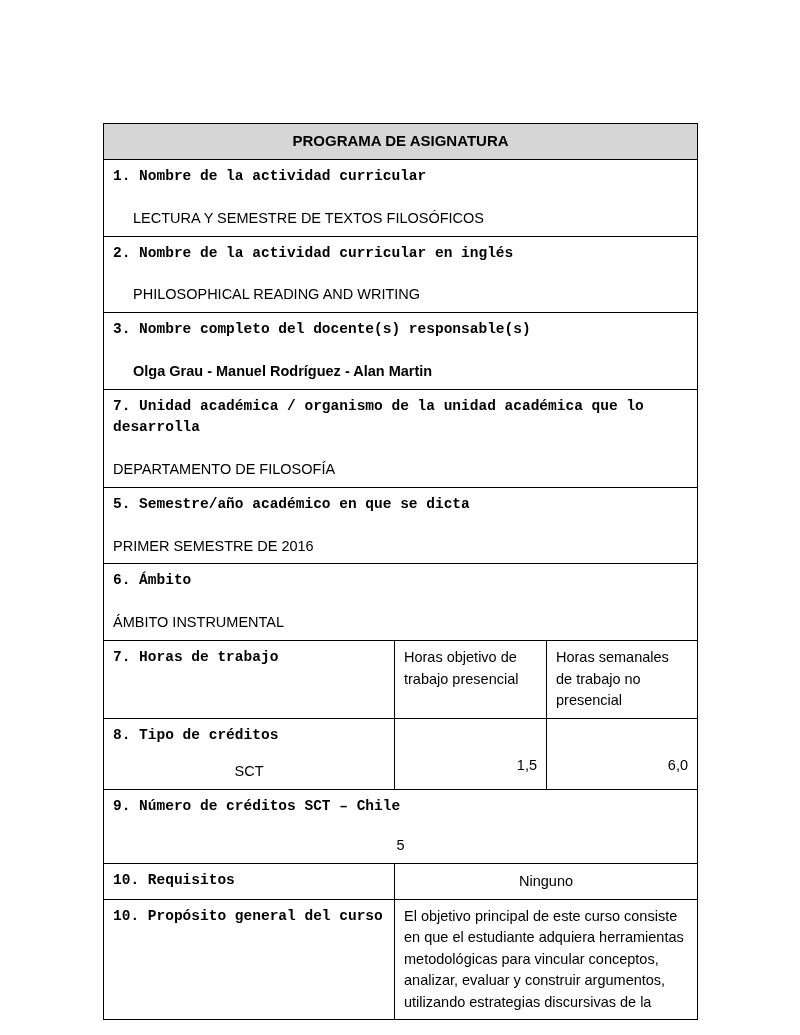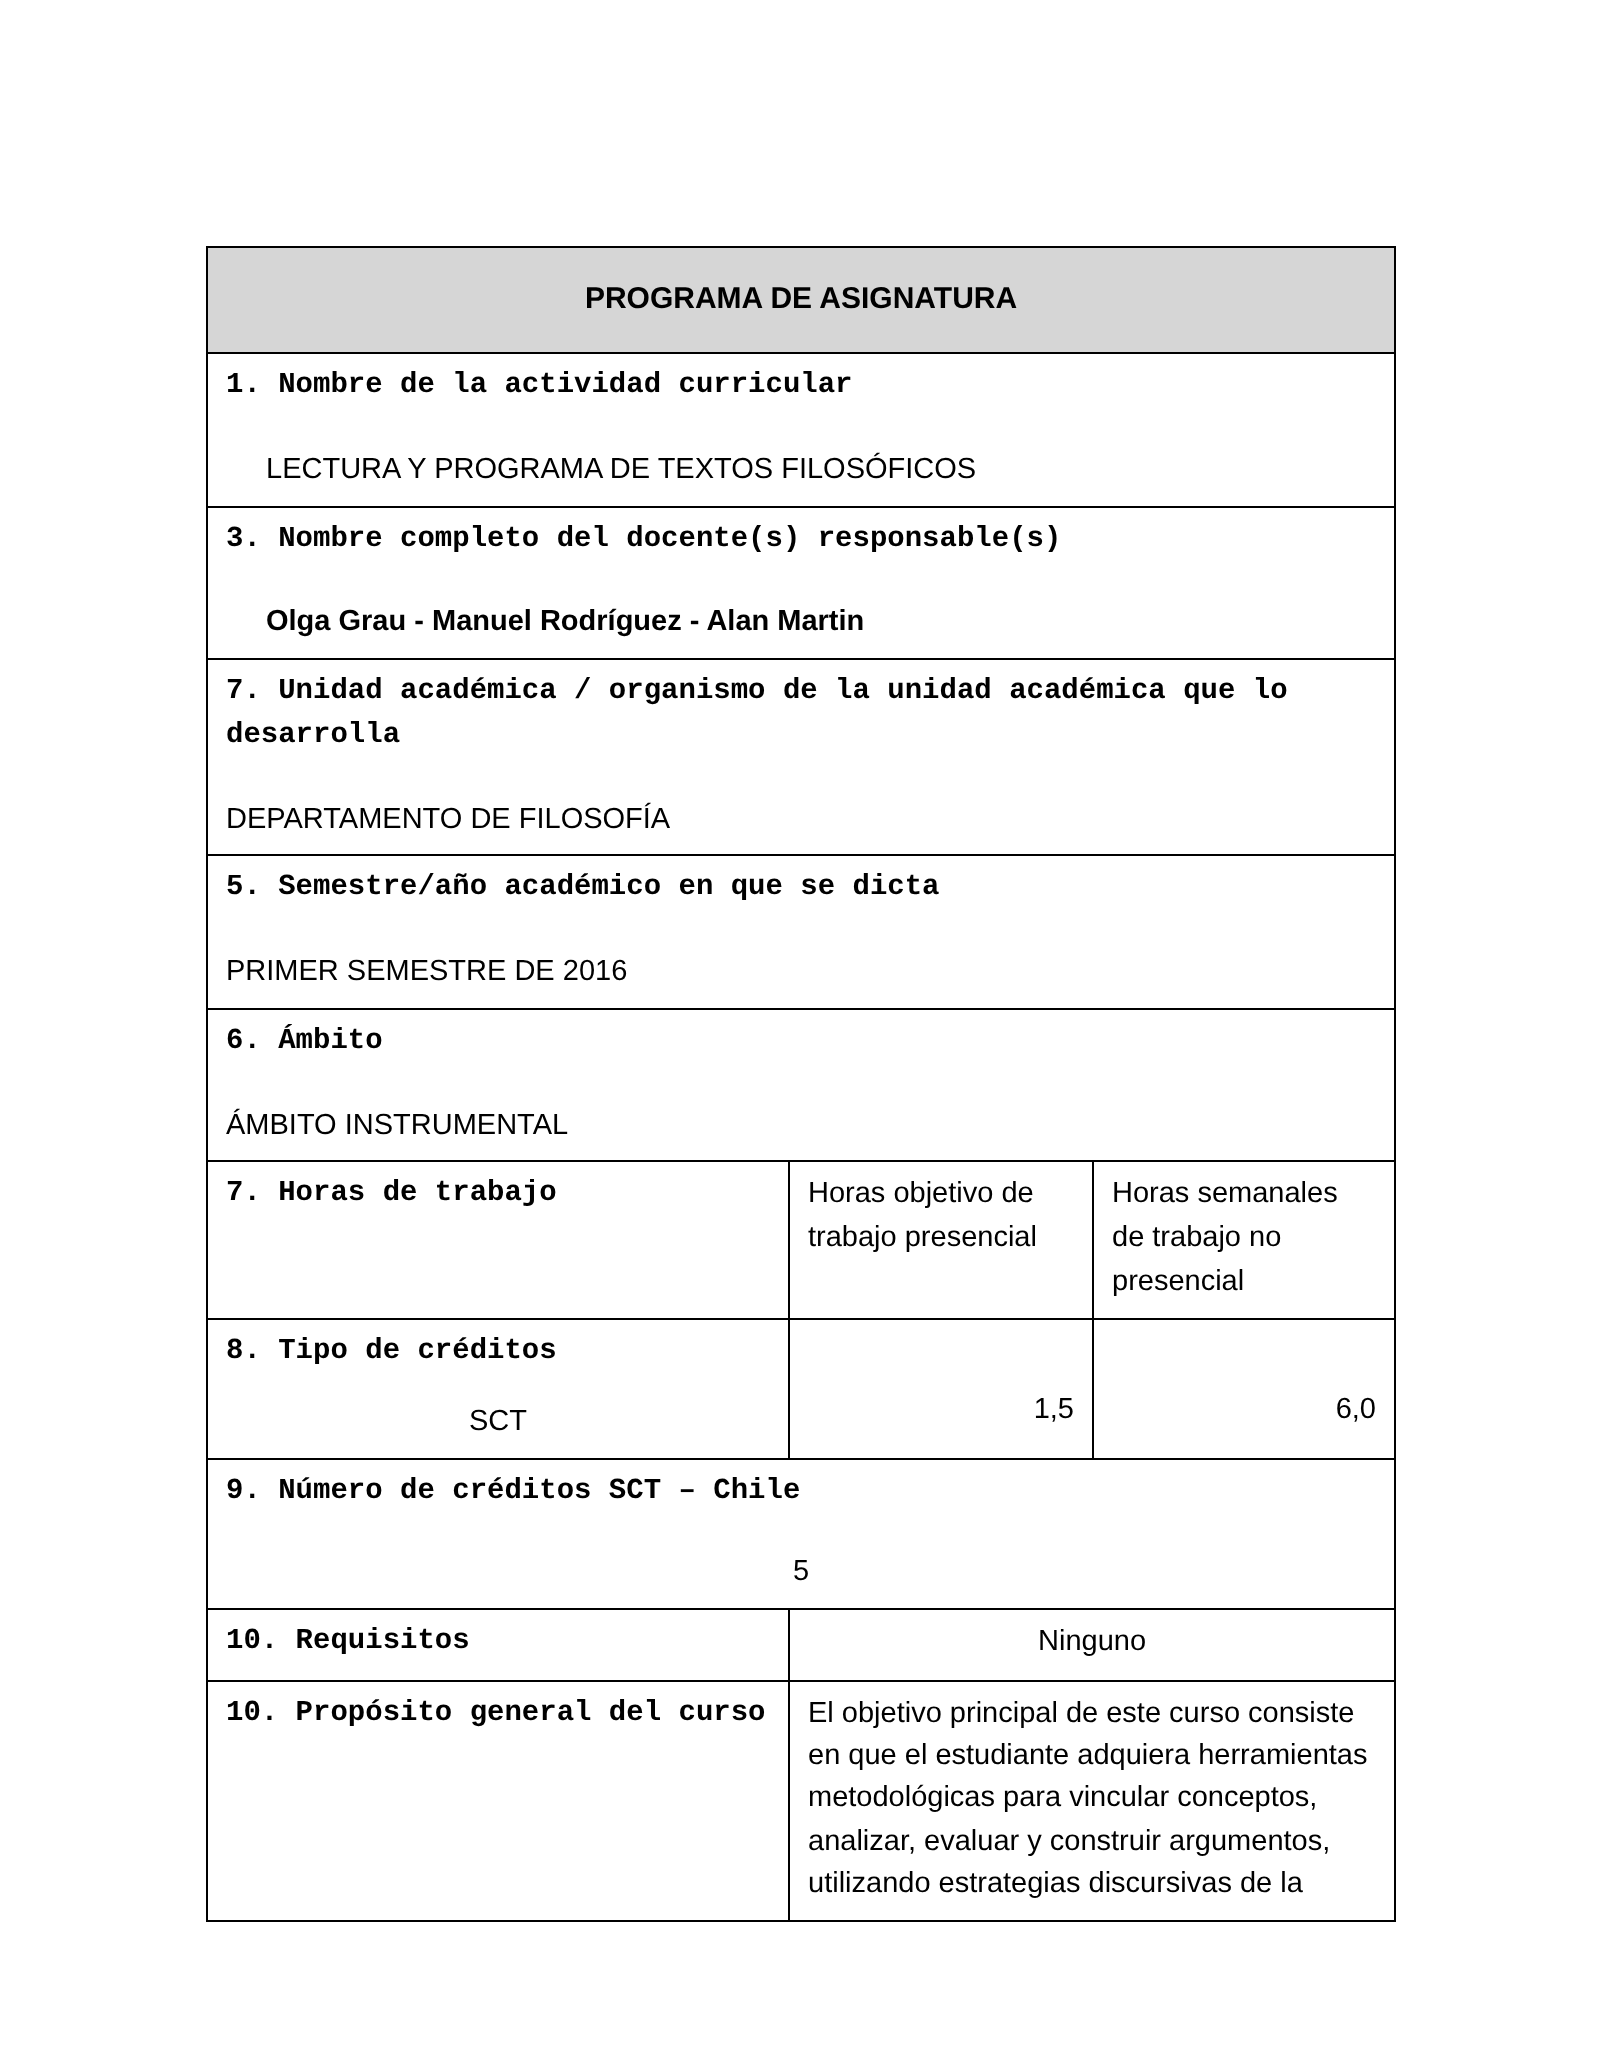--- a/index.html
+++ b/index.html
@@ -32,21 +32,21 @@
     col.c1 { width: 291px; }
     col.c2 { width: 152px; }
     col.c3 { width: 151px; }
 
     td.hdr {
       background: #d6d6d6;
       text-align: center;
       vertical-align: middle;
       font-weight: bold;
       font-size: 15px;
-      height: 53px;
+      height: 36px;
       padding: 4px;
     }
     .lbl { font-weight: bold; font-family: Liberation Mono, monospace; }
     .val { margin-top: 20px; }
     .val.indent { padding-left: 20px; }
     .val.bold { font-weight: bold; }
 
     tr.r1 td { height: 68px; }
     tr.r2 td { height: 68px; }
     tr.r3 td { height: 72px; }
@@ -81,24 +81,30 @@
     </colgroup>
 
     <tbody>
         <tr>
       <td colspan="3" class="hdr">PROGRAMA DE ASIGNATURA</td>
     </tr>
 
     <tr class="r1">
       <td colspan="3">
         <div class="lbl">1.  Nombre de la actividad curricular</div>
-        <div class="val indent">LECTURA Y PROGRAMA DE TEXTOS FILOSÓFICOS</div>
+        <div class="val indent">LECTURA Y SEMESTRE DE TEXTOS FILOSÓFICOS</div>
       </td>
     </tr>
 
+    <tr class="r2">
+      <td colspan="3">
+        <div class="lbl">2.  Nombre de la actividad curricular en inglés</div>
+        <div class="val indent">PHILOSOPHICAL READING AND WRITING</div>
+      </td>
+    </tr>
 
     <tr class="r3">
       <td colspan="3">
         <div class="lbl">3.  Nombre completo del docente(s) responsable(s)</div>
         <div class="val indent bold">Olga Grau -  Manuel Rodríguez - Alan Martin</div>
       </td>
     </tr>
 
     <tr class="r4">
       <td colspan="3">

